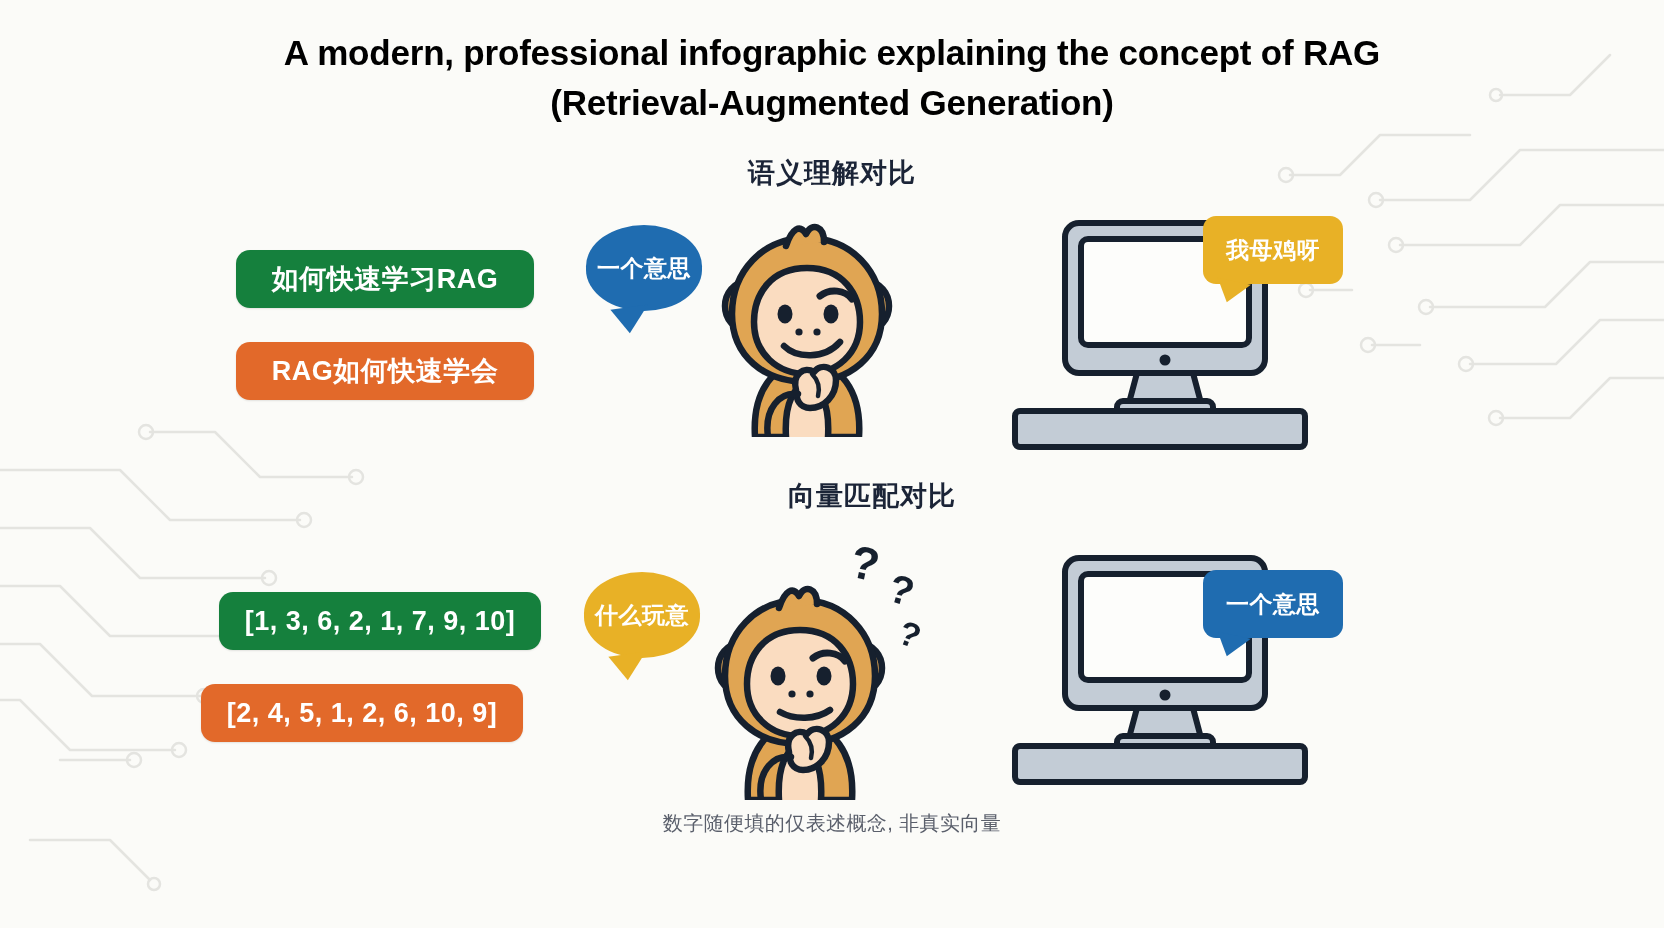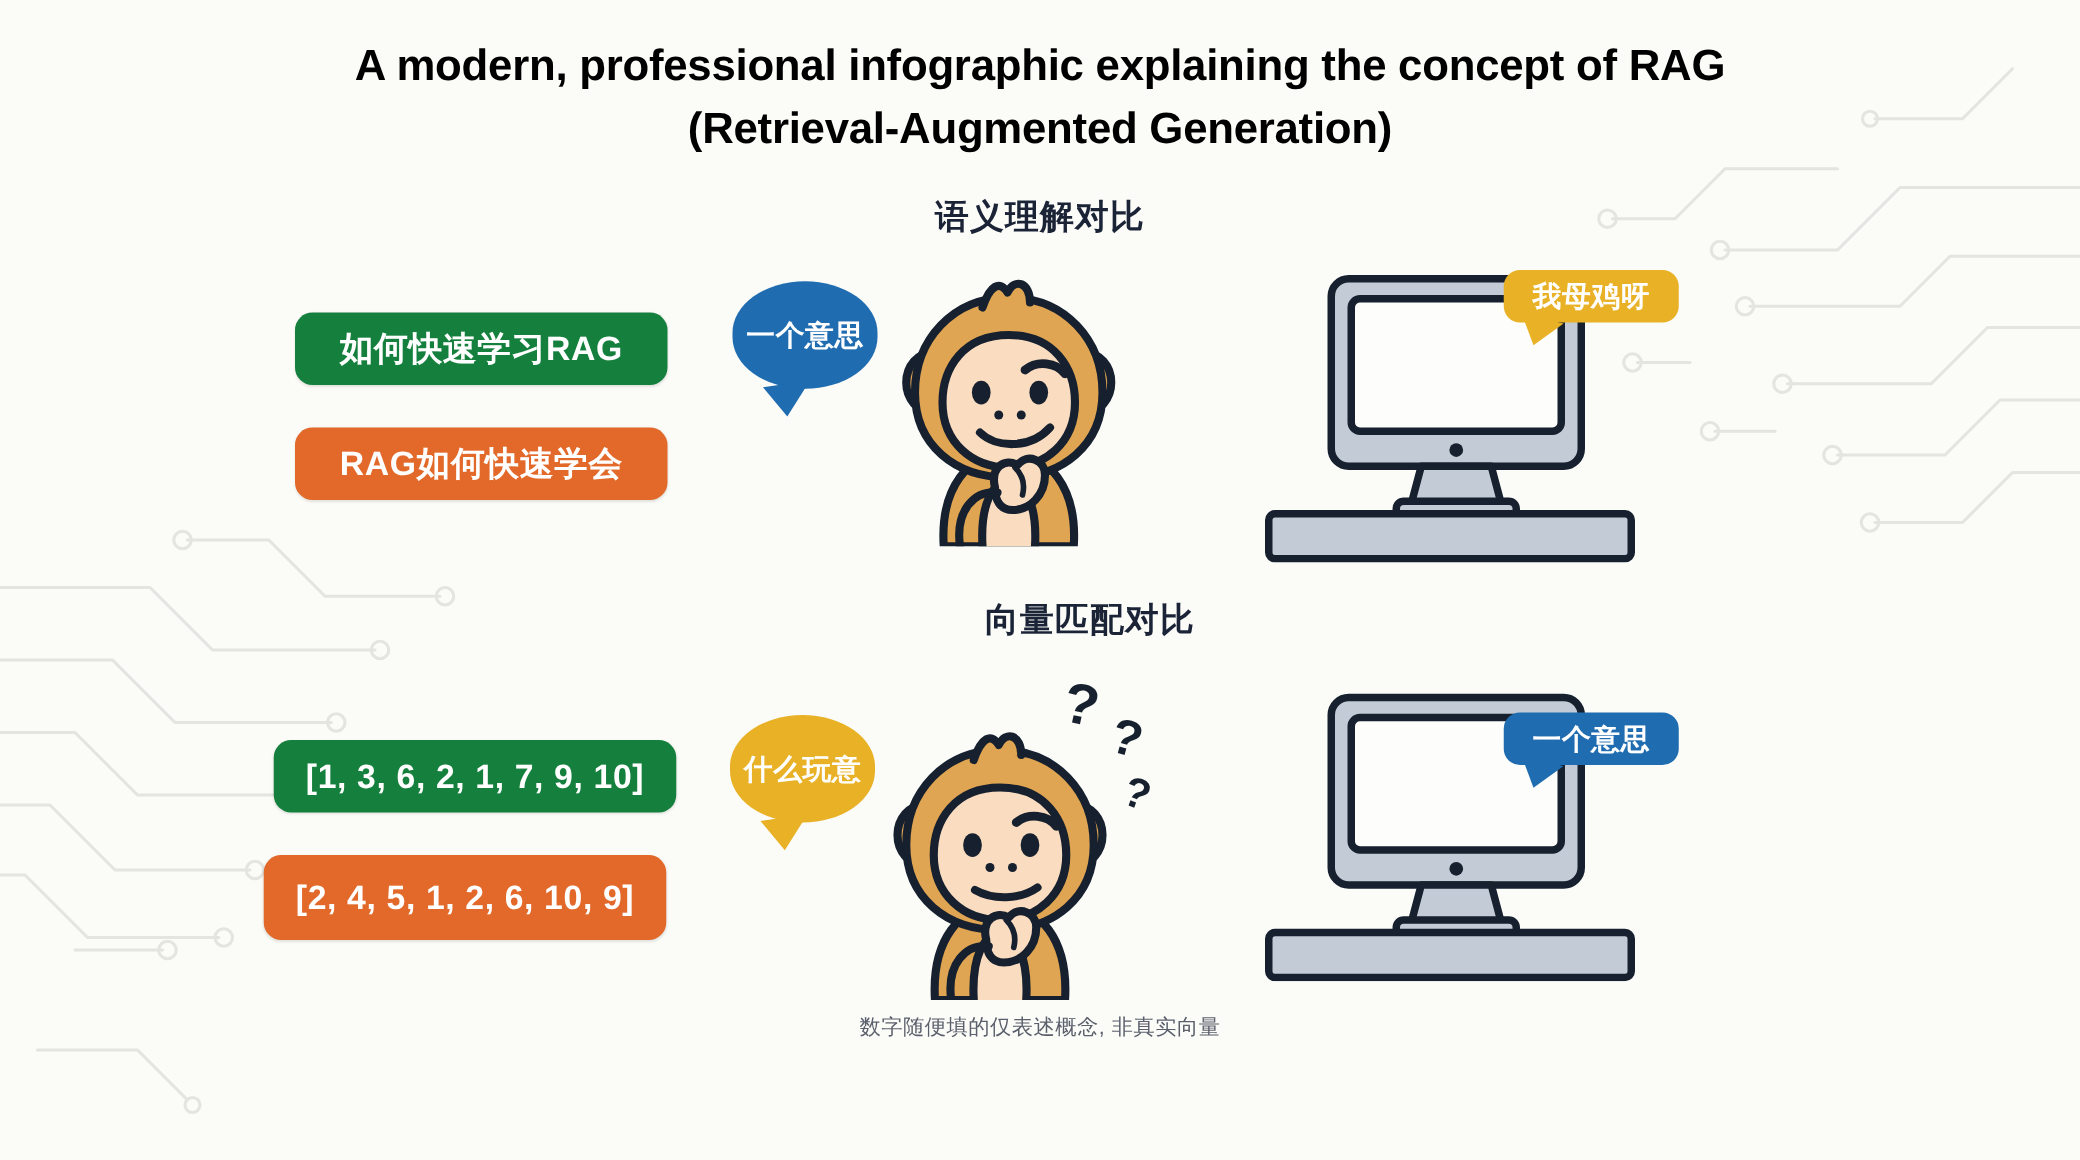--- a/index.html
+++ b/index.html
@@ -63,41 +63,41 @@
     font-size: 27px;
     font-weight: bold;
     letter-spacing: 0.5px;
     box-shadow: 0 1px 2px rgba(0,0,0,0.10);
   }
   .pill.blue   { background: #15803d; }
   .pill.orange { background: #e2692a; }
   #pill-q-blue   { left: 236px; top: 250px; width: 298px; height: 58px; }
   #pill-q-orange { left: 236px; top: 342px; width: 298px; height: 58px; }
   #pill-v-blue   { left: 219px; top: 592px; width: 322px; height: 58px; }
-  #pill-v-orange { left: 211px; top: 684px; width: 322px; height: 68px; }
+  #pill-v-orange { left: 201px; top: 684px; width: 322px; height: 58px; }
   
   .bubble {
     position: absolute;
     display: flex;
     align-items: center;
     justify-content: center;
     color: #ffffff;
     font-size: 23px;
     font-weight: bold;
     letter-spacing: 0.5px;
     z-index: 6;
   }
   .bubble-round {
     width: 116px;
     height: 86px;
     border-radius: 50% / 48%;
   }
   .bubble-rect {
     width: 140px;
-    height: 42px;
+    height: 68px;
     border-radius: 13px;
   }
   .bubble.blue   { background: #1f6cb0; }
   .bubble.yellow { background: #e8b126; }
   .tail {
     position: absolute;
     width: 0; height: 0;
   }
   #bub-top-left  { left: 586px; top: 225px; }
   #bub-top-left .tail {
@@ -138,21 +138,21 @@
   #pc-top     { left: 1005px; top: 205px; }
   #pc-bot     { left: 1005px; top: 540px; }
   
   .footnote {
     position: absolute;
     top: 810px;
     left: 0;
     width: 1664px;
     text-align: center;
     color: #5a5f6b;
-    font-size: 17px;
+    font-size: 20px;
     letter-spacing: 0.4px;
   }
 </style>
 </head>
 <body>
 
 <div id="canvas">
 
   <svg class="circuit" viewBox="0 0 1664 928" xmlns="http://www.w3.org/2000/svg">
     <g fill="none" stroke="#e4e4e0" stroke-width="2.5" stroke-linecap="round" stroke-linejoin="round">

